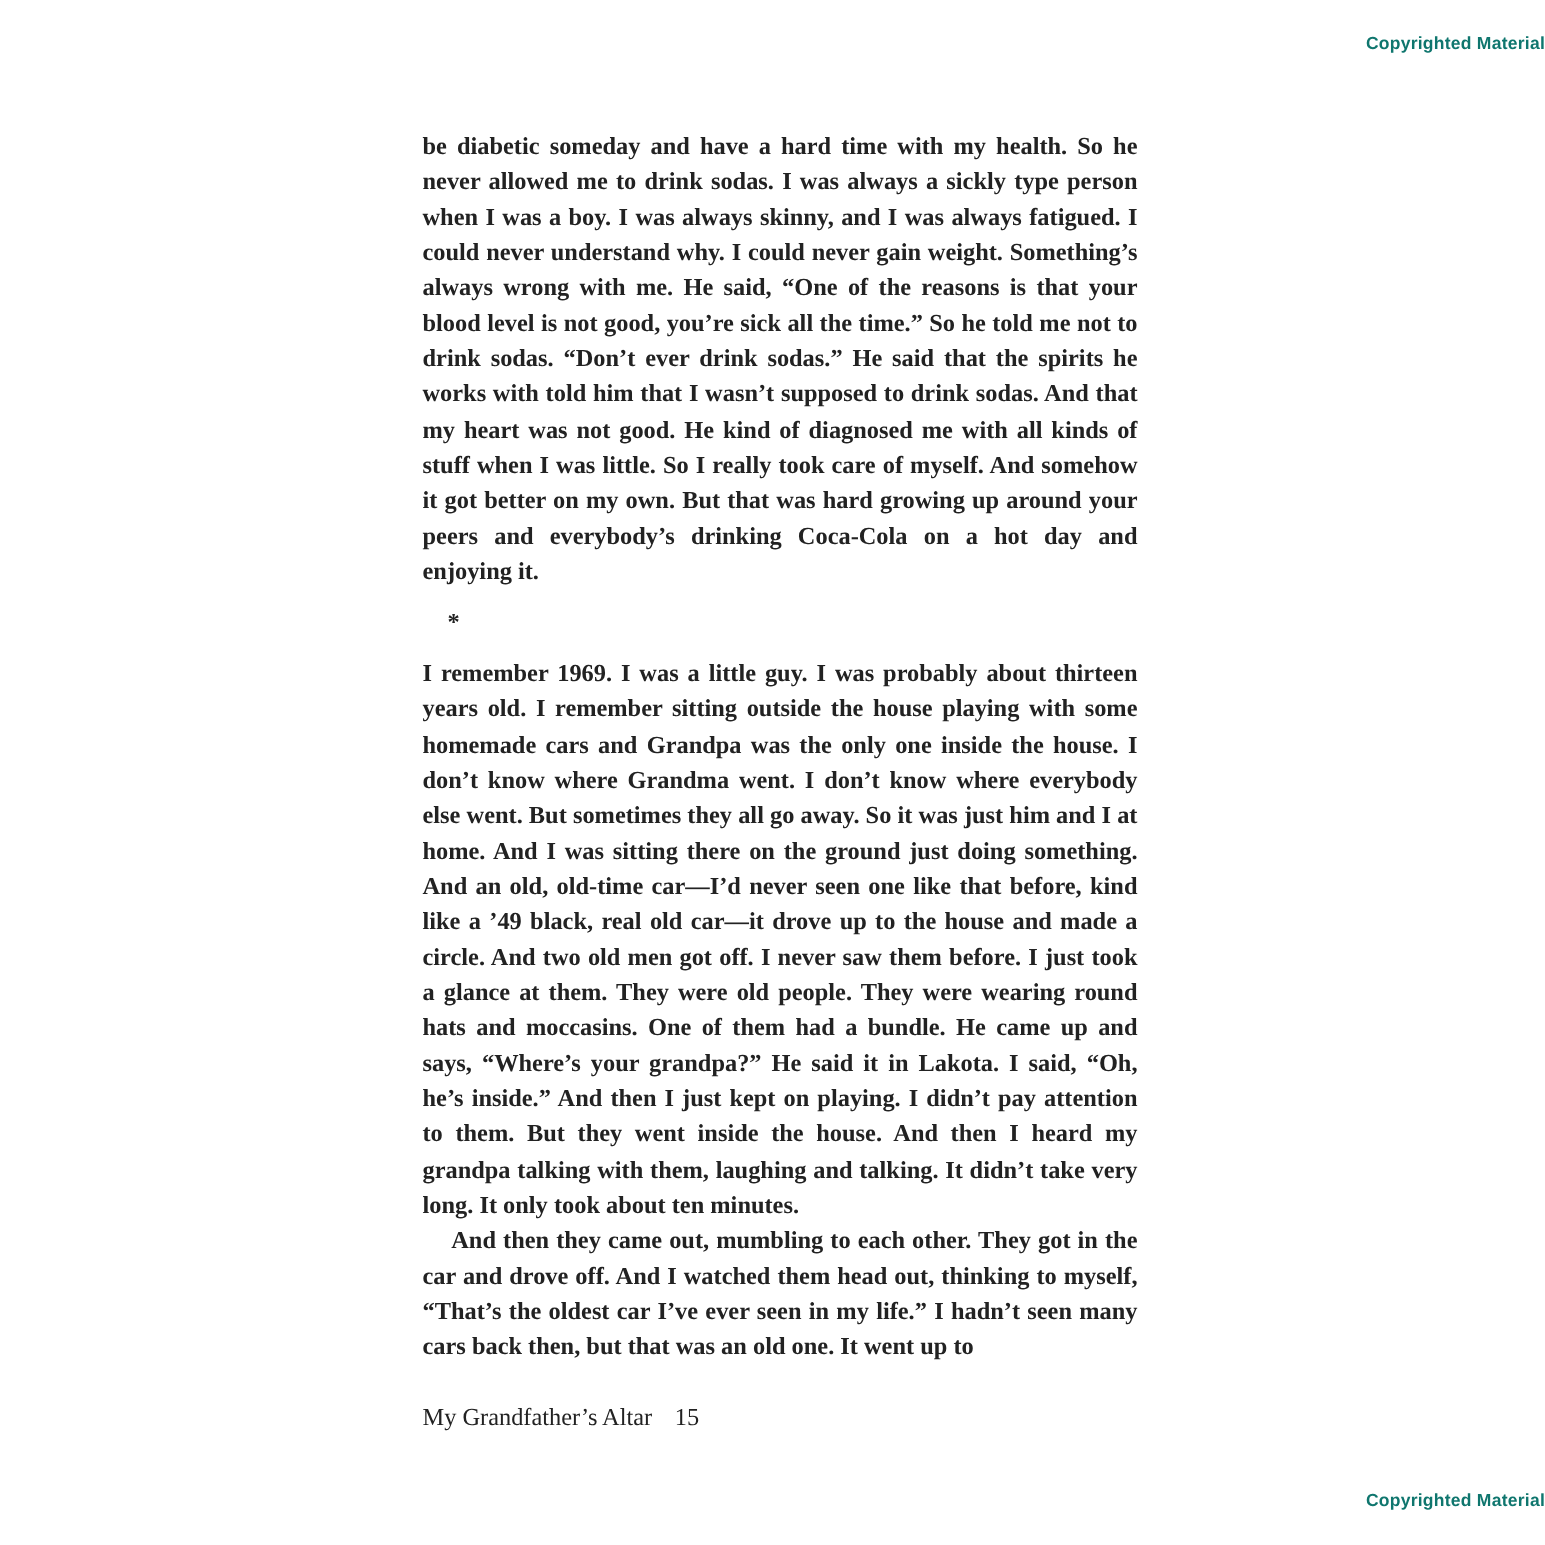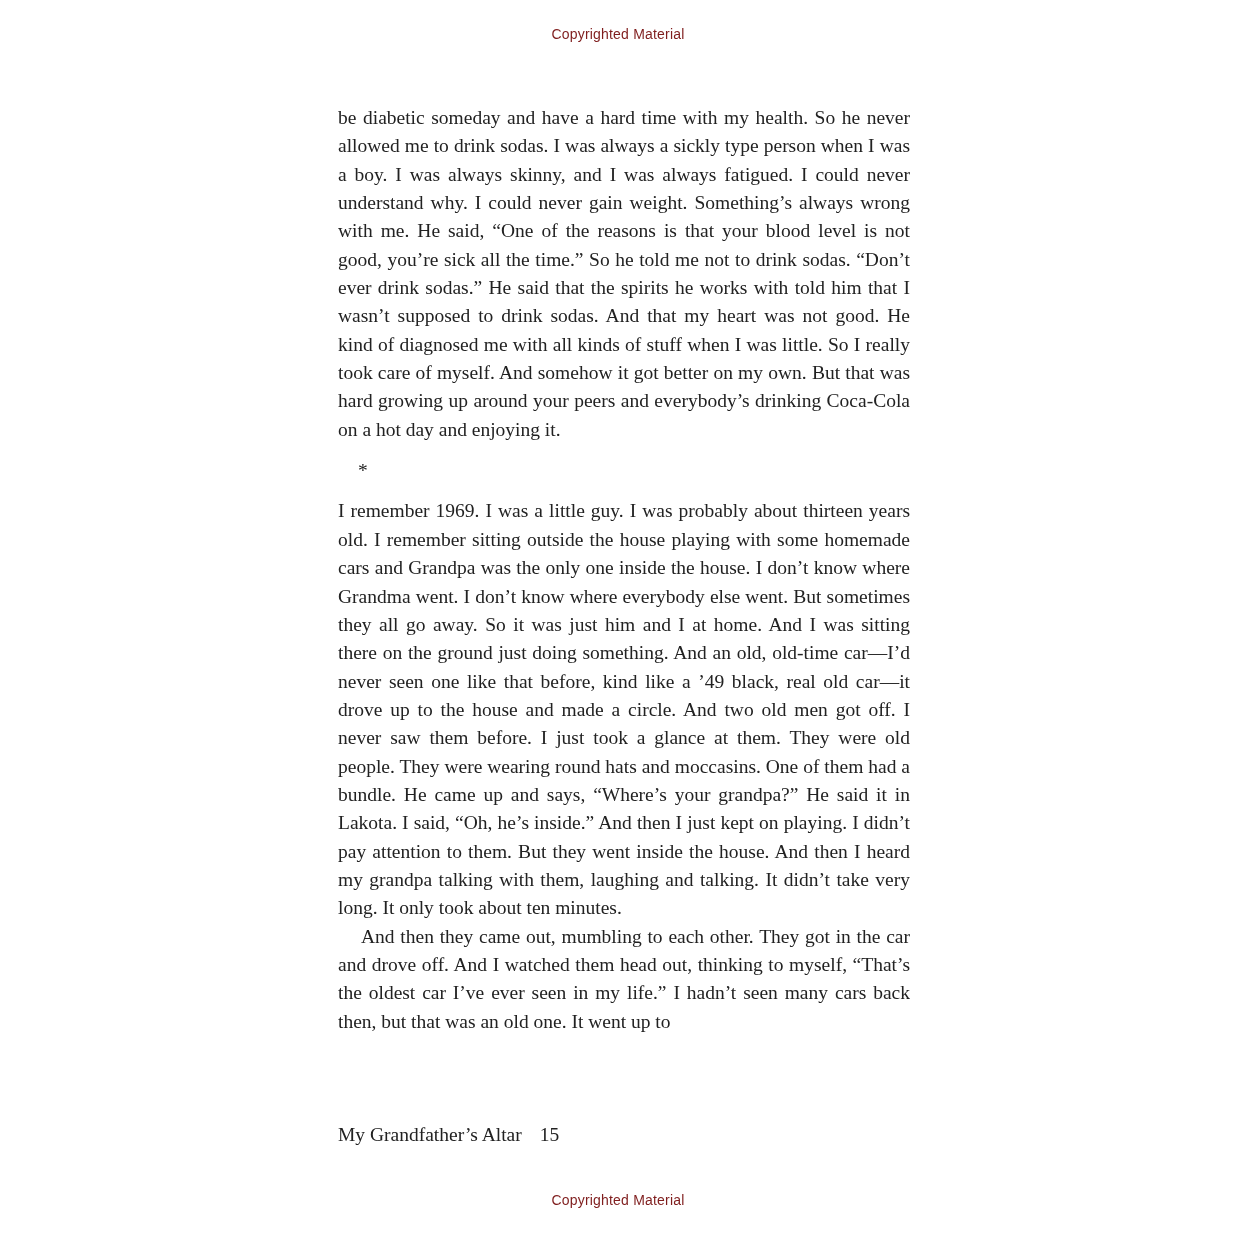--- a/index.html
+++ b/index.html
@@ -13,37 +13,38 @@
     height: 1236px;
     background: #ffffff;
     font-family: "Liberation Serif", serif;
     color: #222222;
     overflow: hidden;
   }
   .notice {
     position: absolute;
     left: 0;
     width: 100%;
-    text-align: center;
+    text-align: right;
     font-family: "Liberation Sans", sans-serif;
     font-size: 14px;
-    font-weight: 400;
+    font-weight: 700;
     letter-spacing: 0.2px;
-    color: #7f1d1d;
+    color: #0f766e;
   }
   .notice-top { top: 26px; }
   .notice-bottom { top: 1192px; }
   .textblock {
     position: absolute;
     left: 338px;
     top: 104px;
     width: 572px;
     font-size: 19.5px;
     line-height: 28.35px;
     text-align: justify;
+    font-weight: bold;
   }
   .textblock p { margin: 0; }
   .section-break {
     margin: 13px 0 12px 20px;
     text-align: left;
     font-size: 19.5px;
     line-height: 28.35px;
   }
   .indent-first { text-indent: 23px; }
   .running-footer {

